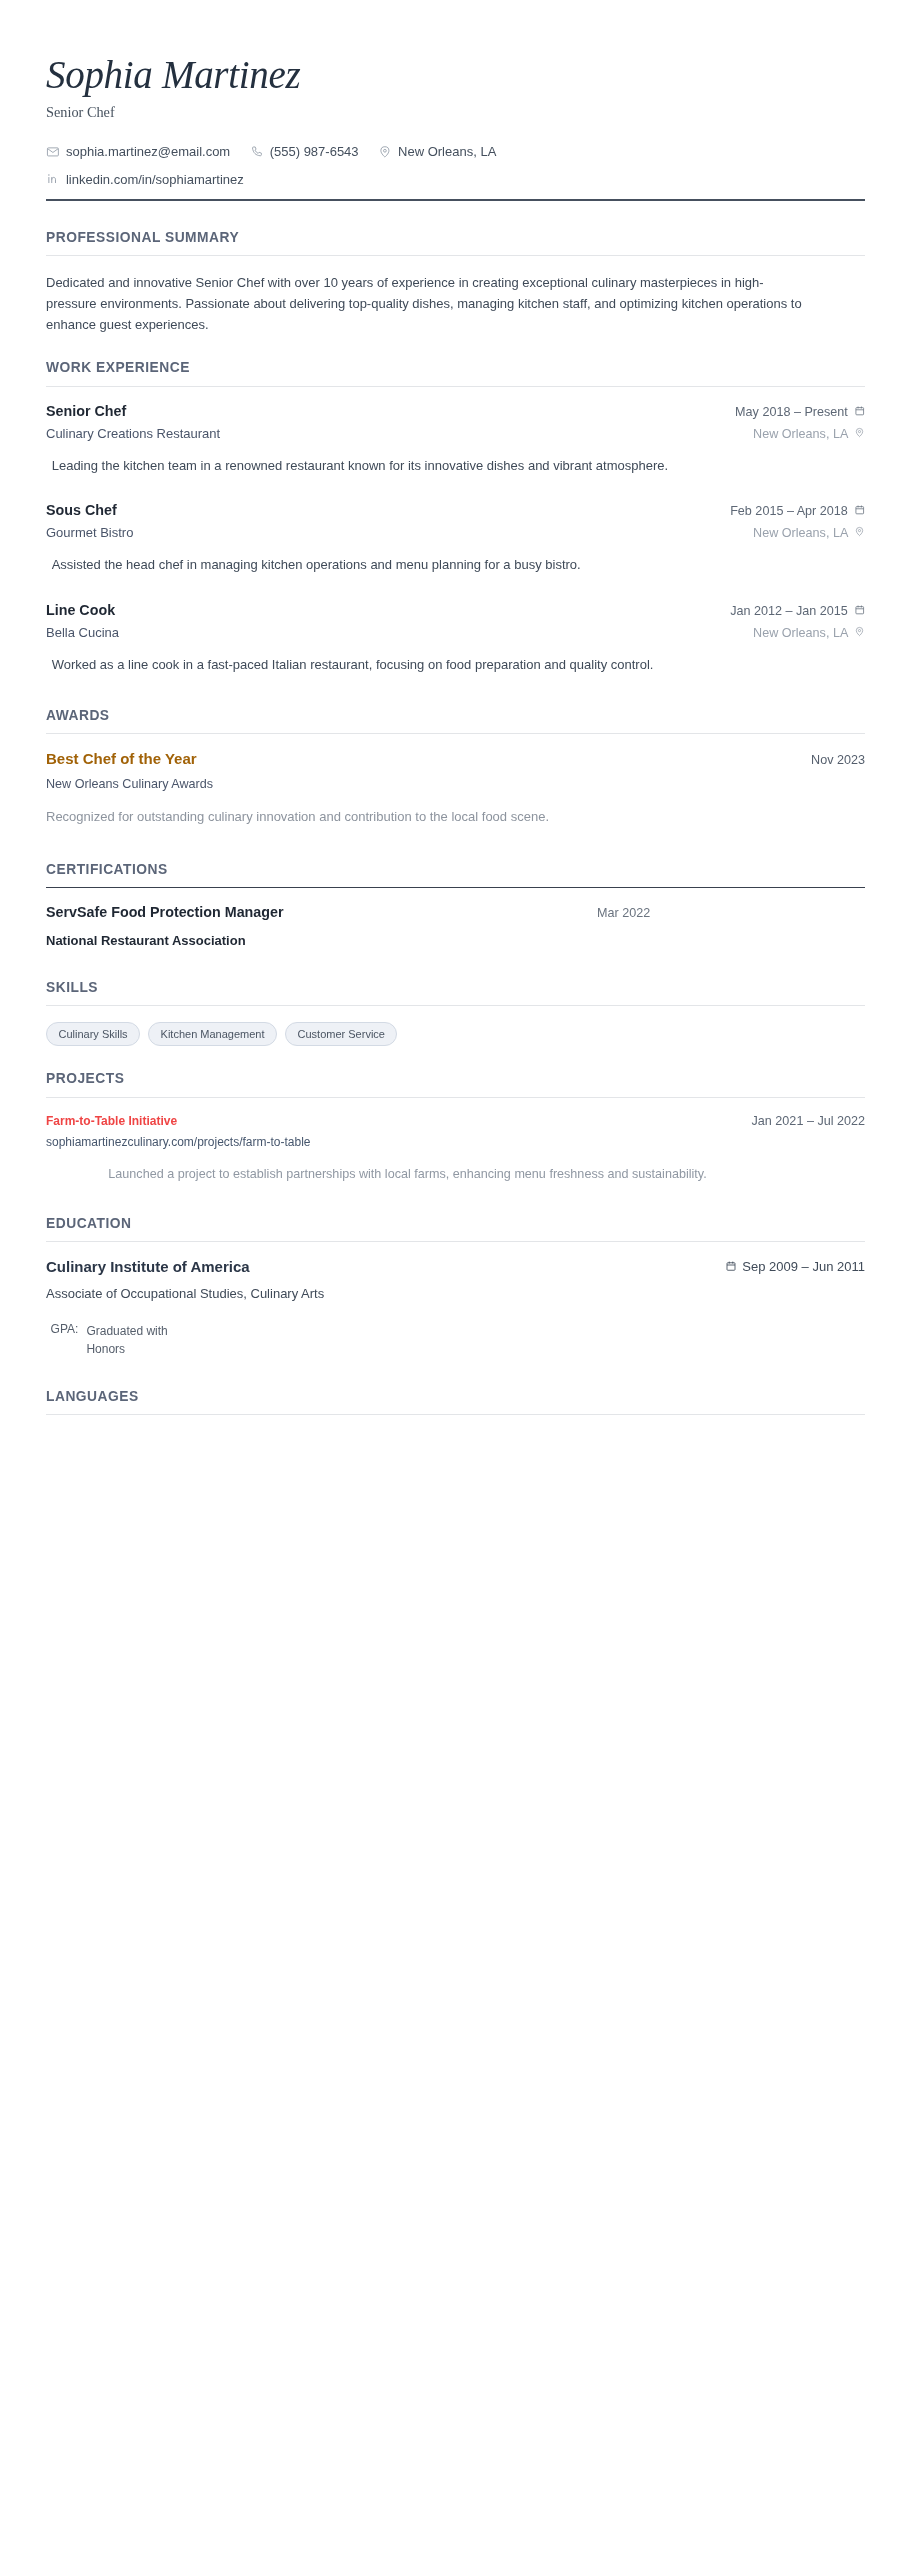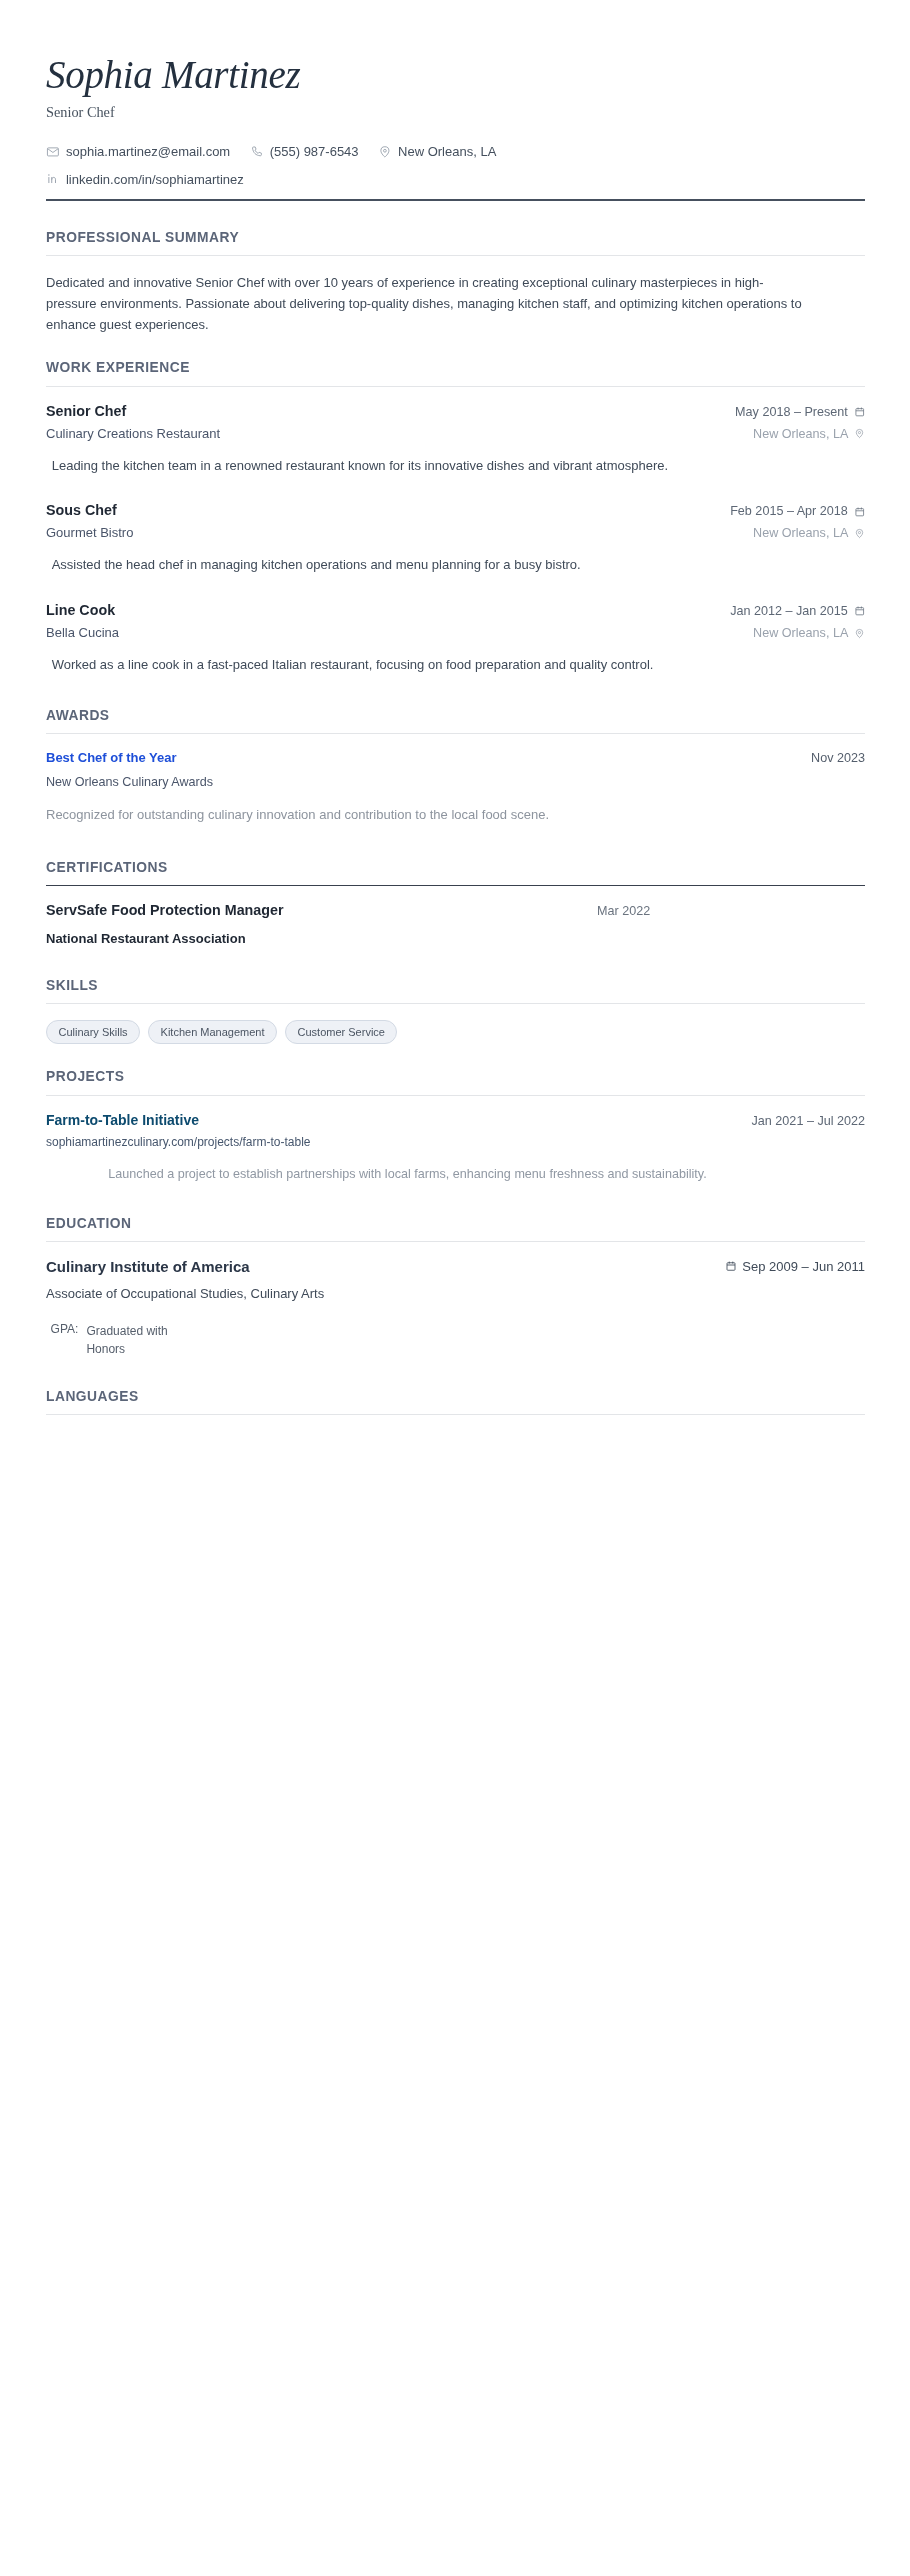--- a/index.html
+++ b/index.html
@@ -123,21 +123,21 @@
   }
 
   .entry-org {
     font-size: 13px;
     color: #4a5costing;
   }
   .entry-org { color: #4a556a; }
 
   .entry-meta {
     display: flex;
-    align-items: center;
+    align-items: flex-start;
     font-size: 12.6px;
     color: #5d6775;
     white-space: nowrap;
   }
   .entry-meta.muted { color: #9aa2ad; }
   .entry-meta .ico {
     display: inline-flex;
     align-items: center;
     margin-left: 5.7px;
     flex: none;
@@ -150,23 +150,23 @@
     margin-top: 15px;
     padding-left: 5.7px;
     font-size: 13px;
     line-height: 1.6;
     color: #3f4a58;
     max-width: 740px;
   }
 
   
   .award-title {
-    font-size: 13px;
-    font-weight: 700;
-    color: #1d4ed8;
+    font-size: 15px;
+    font-weight: 700;
+    color: #a16207;
   }
   .award-date { font-size: 12.6px; color: #545e6c; }
   .award-org {
     margin-top: 10.3px;
     font-size: 12.6px;
     color: #4a556a;
   }
   .award-desc {
     margin-top: 16px;
     font-size: 13px;
@@ -198,23 +198,23 @@
     color: #4b5563;
     background: #eef1f6;
     border: 0.6px solid #d3dae4;
     border-radius: 573px;
     padding: 5.2px 11.5px;
     white-space: nowrap;
   }
 
   
   .project-title {
-    font-size: 14px;
-    font-weight: 700;
-    color: #0c4a6e;
+    font-size: 12px;
+    font-weight: 700;
+    color: #ef4444;
   }
   .project-date { font-size: 12.6px; color: #5d6775; }
   .project-url {
     margin-top: 6.9px;
     font-size: 12px;
     color: #46566d;
   }
   .project-desc {
     margin-top: 15px;
     font-size: 12.6px;

